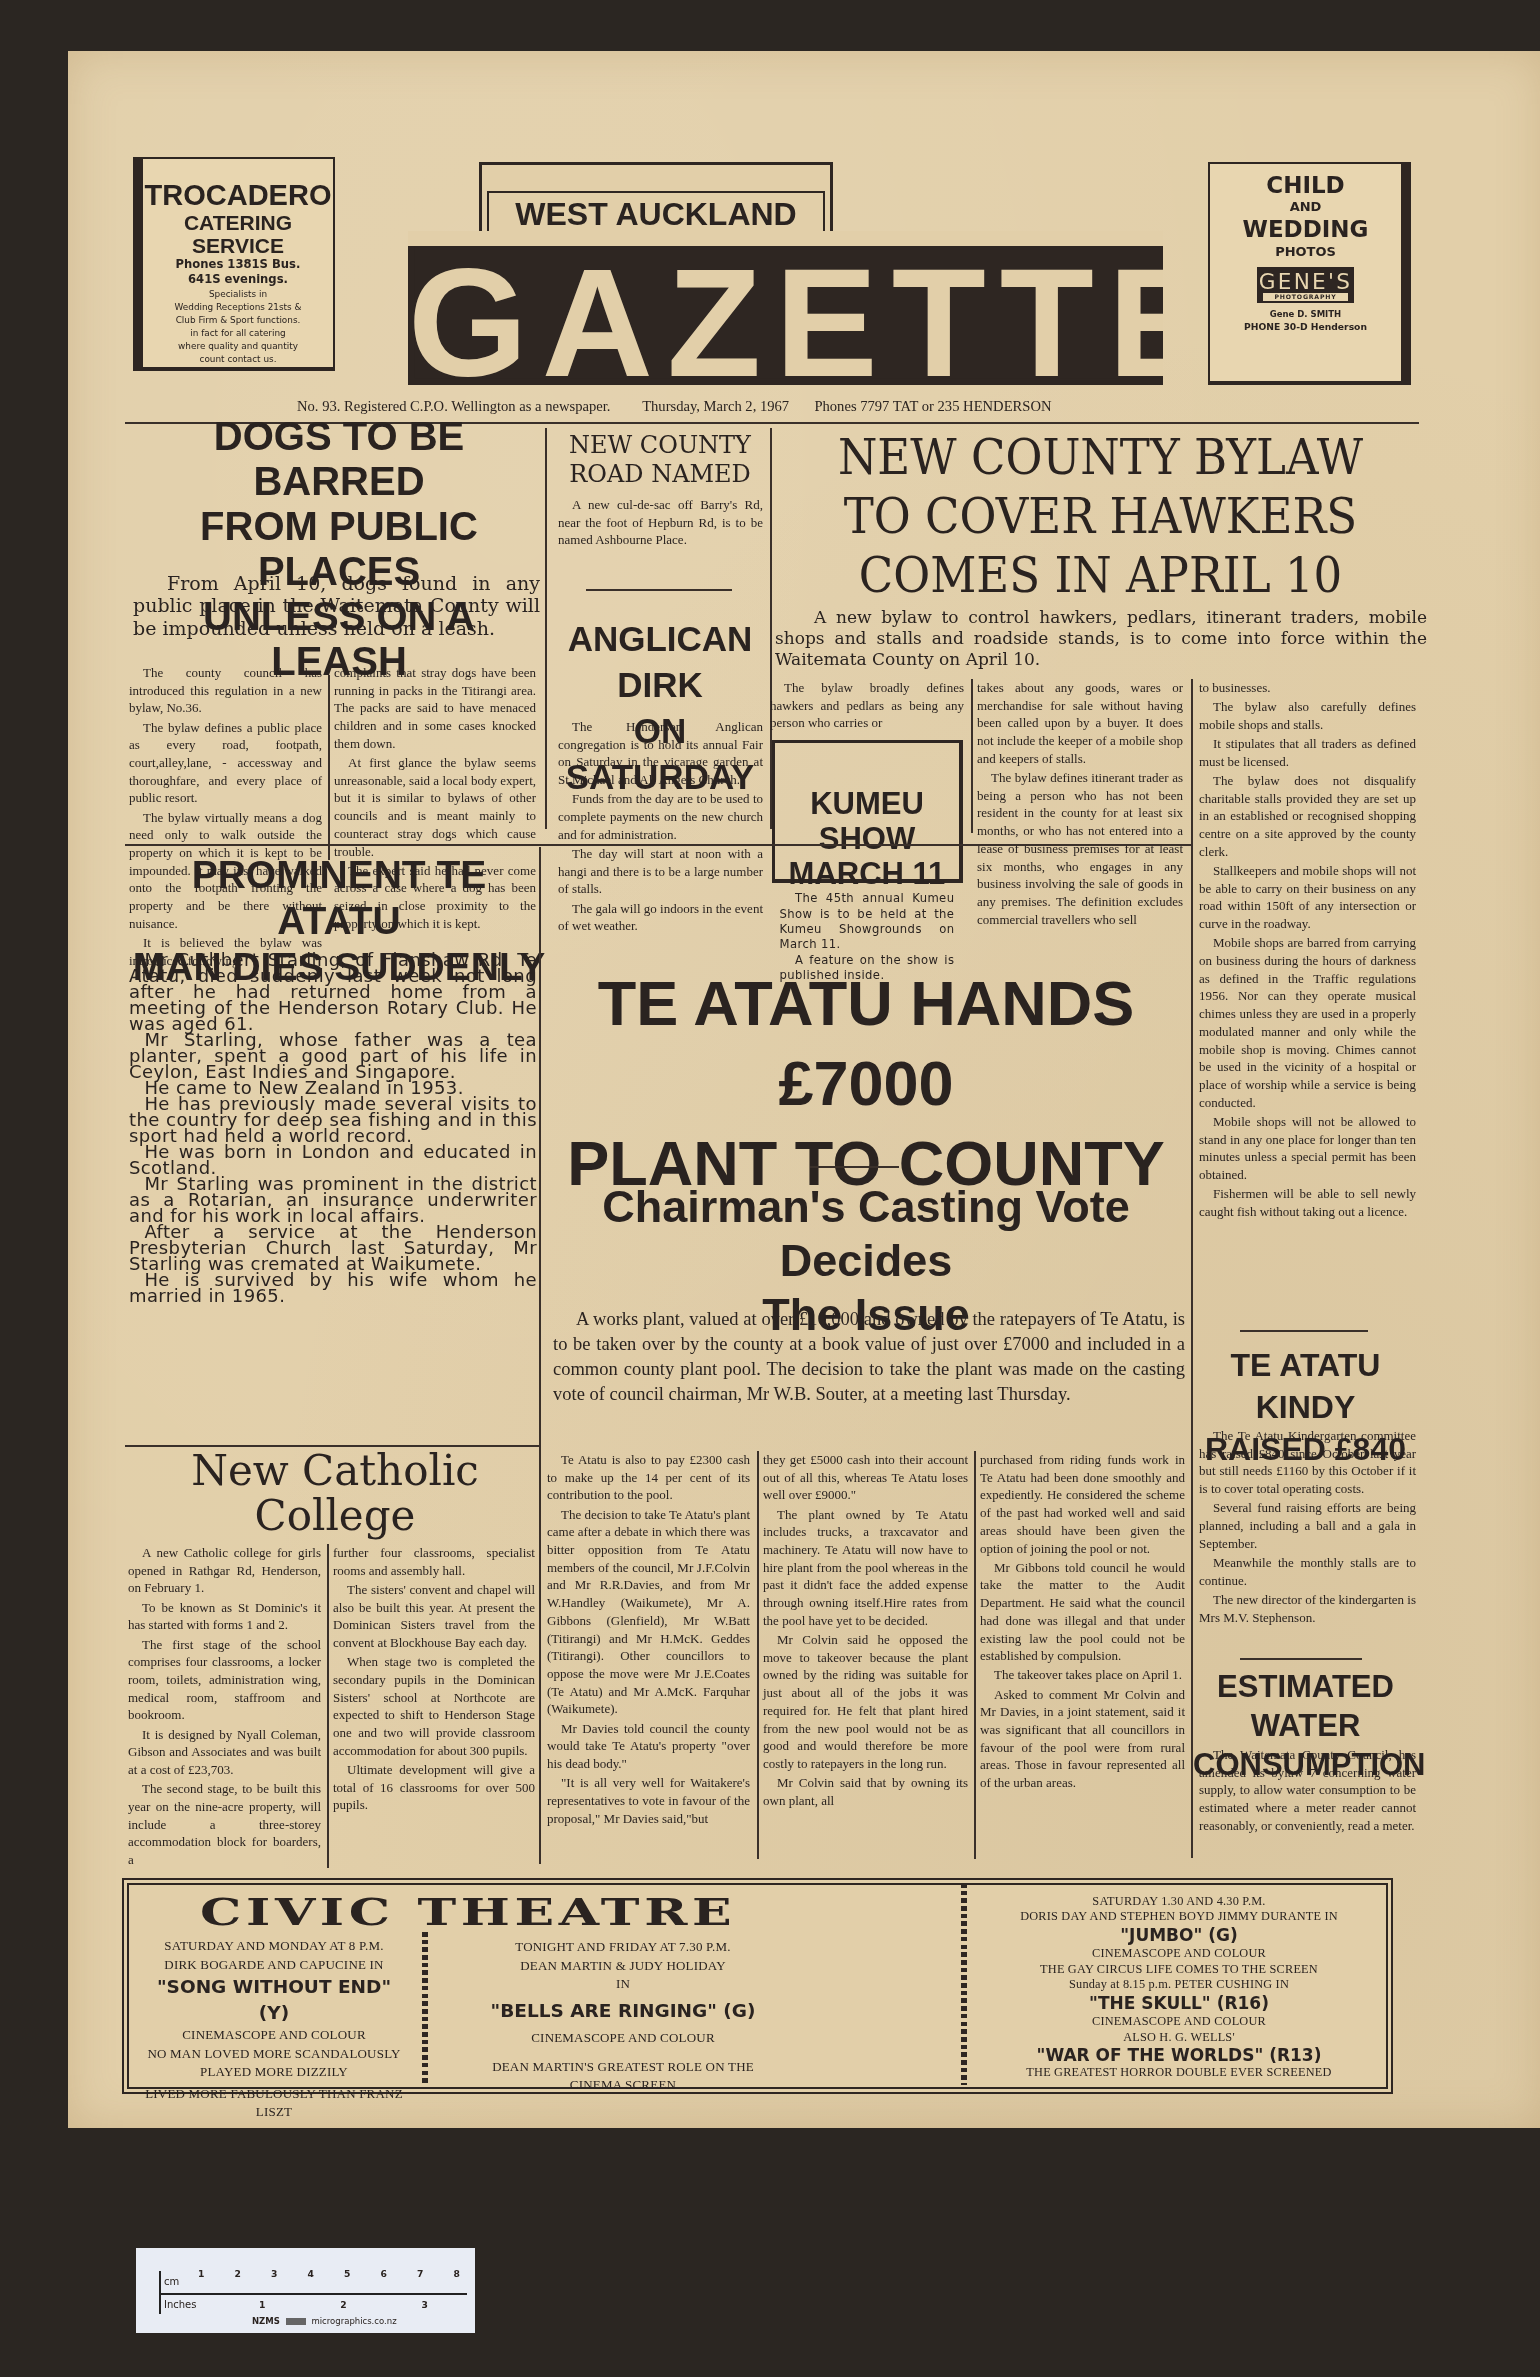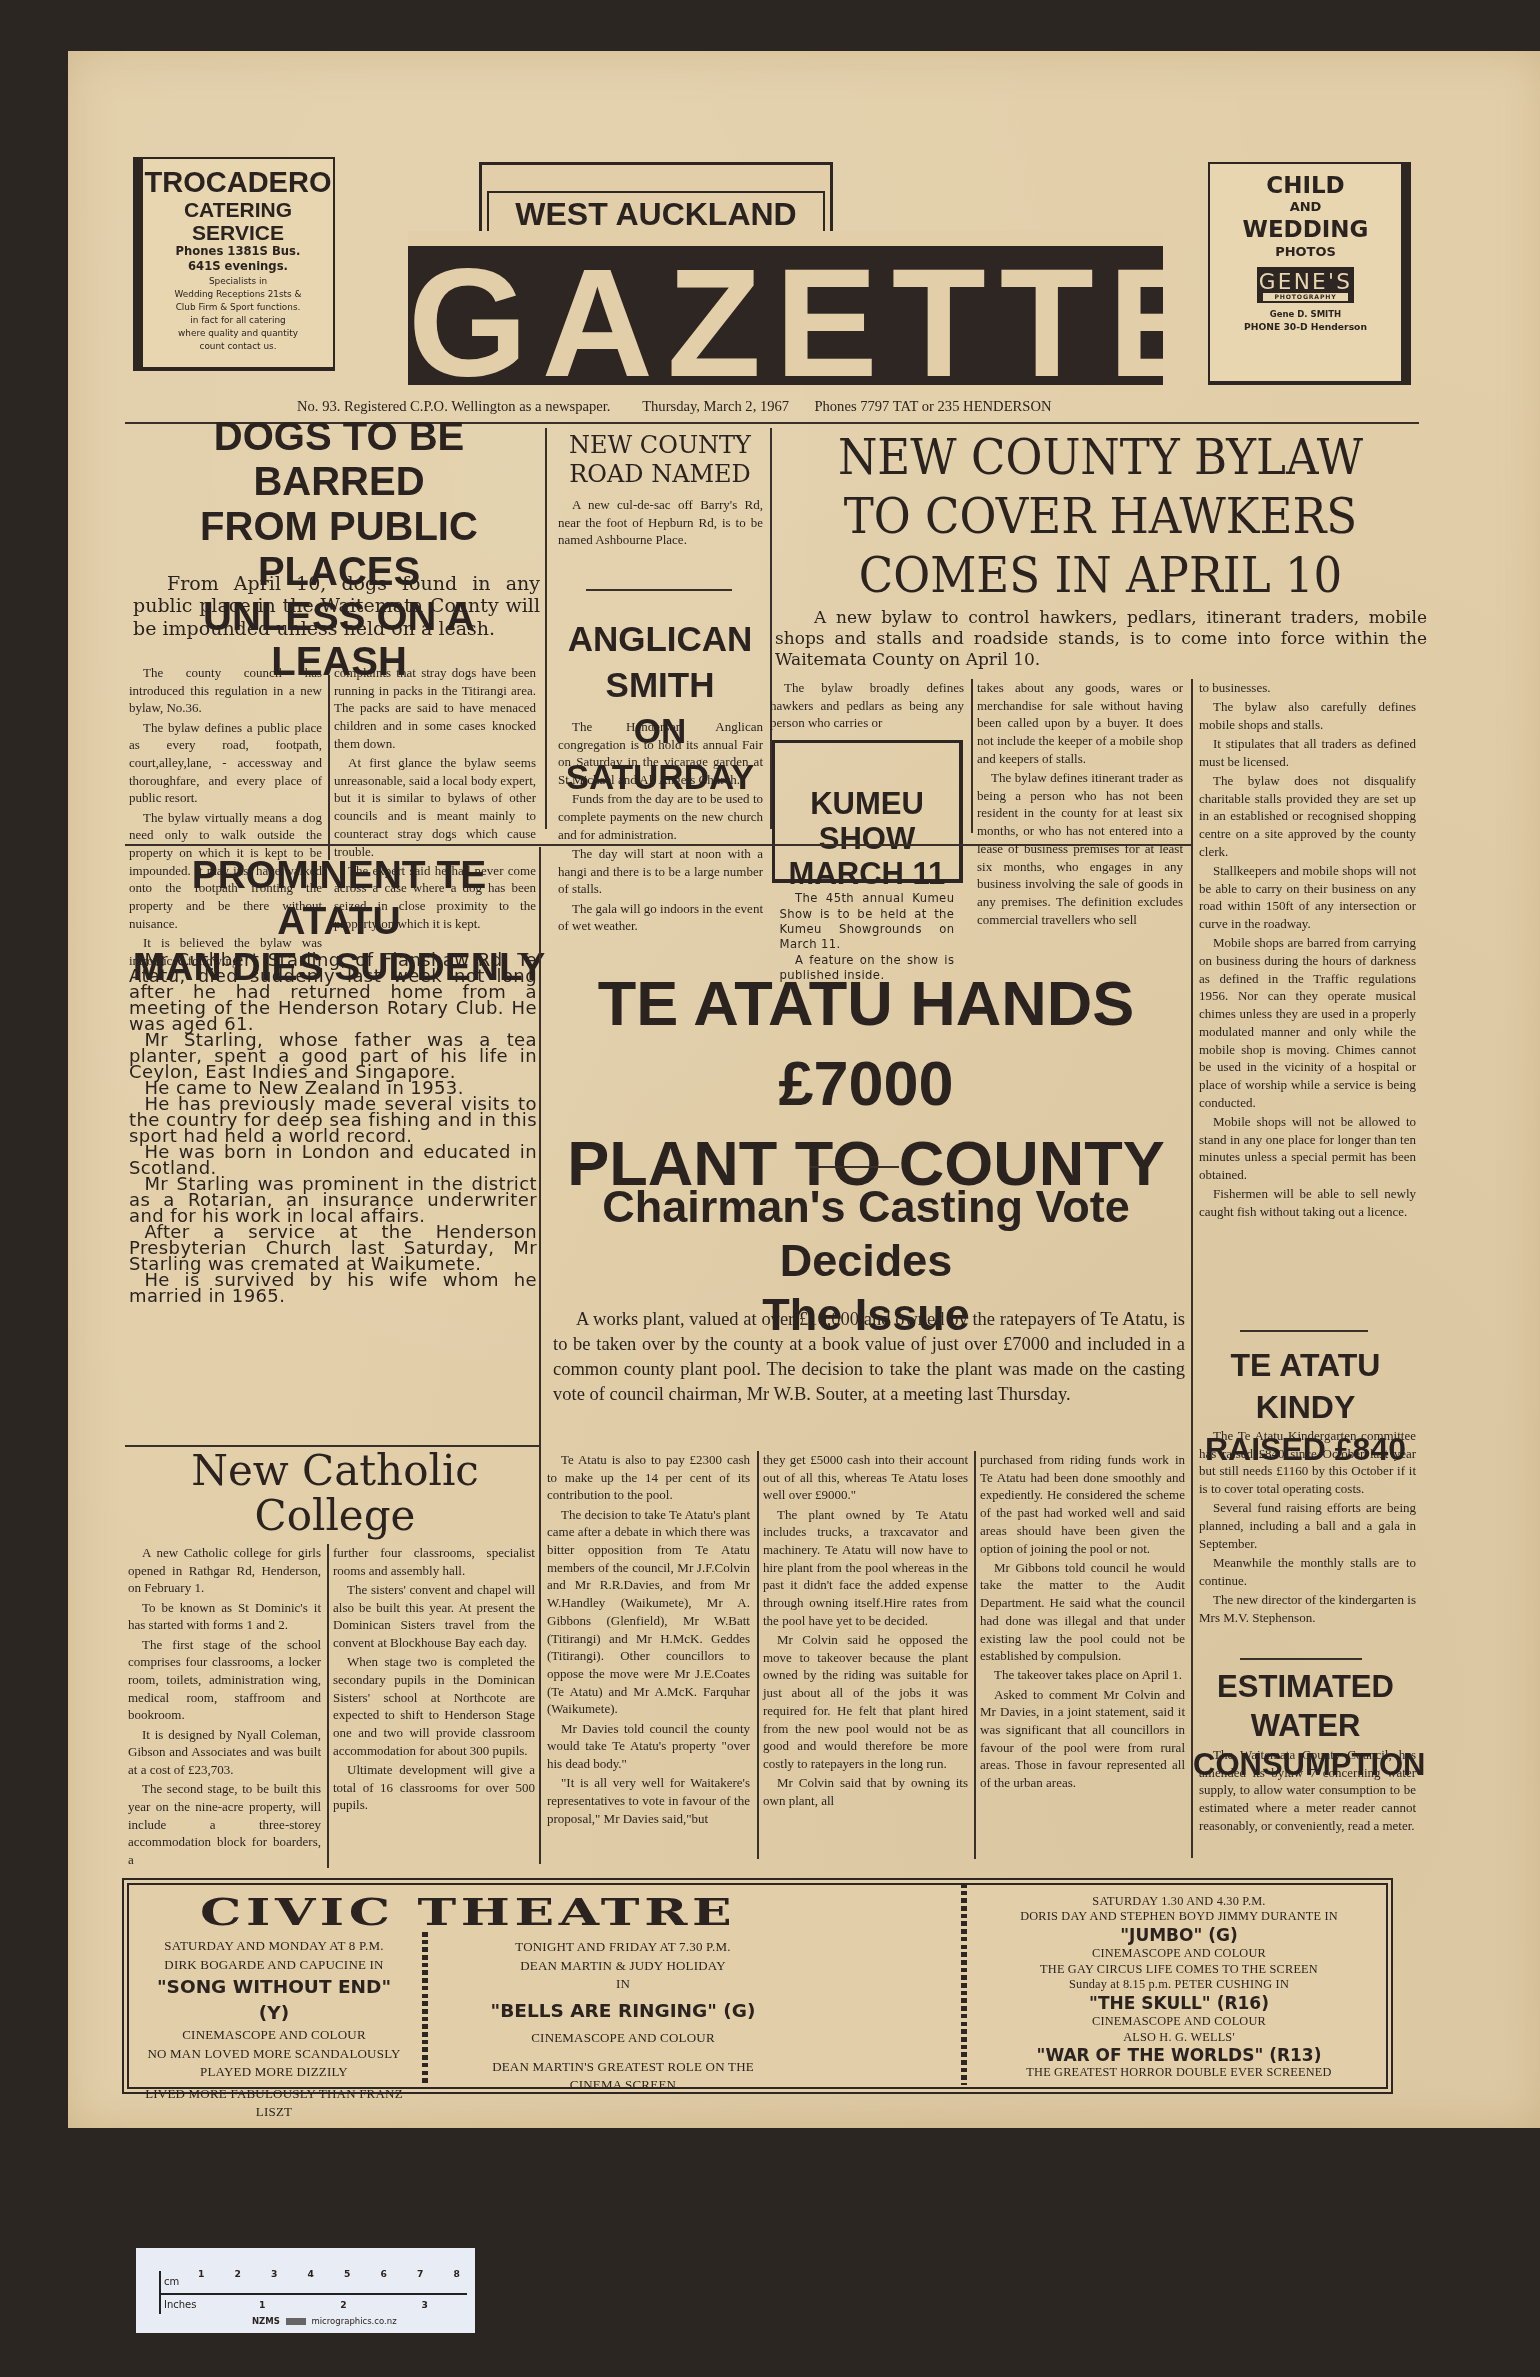--- a/index.html
+++ b/index.html
@@ -40,21 +40,21 @@
   .civic-col .film { font-family: "DejaVu Sans", sans-serif; font-weight: bold; font-size: 18.5px; line-height: 26px; letter-spacing: 0; }
   .wavy-v { position: absolute; width: 6.2px; background: repeating-linear-gradient(#2e2622 0 4.6px, transparent 4.6px 7.7px); }
 
   .ruler { position: absolute; left: 136px; top: 2248px; width: 339px; height: 85px; background: #e8ecf4; }
 </style>
 </head>
 <body>
 
 <div class="paper"></div>
 
-<div class="ad-box shadow-left" style="left:133px; top:157px; width:202px; height:214px; text-align:center; padding-top:8px;">
+<div class="ad-box shadow-left" style="left:133px; top:157px; width:202px; height:214px; text-align:center; padding-top:21px;">
   <div class="cond" style="font-size:29px; line-height:31px; letter-spacing:0;">TROCADERO</div>
   <div class="cond" style="font-size:21px; line-height:23px; letter-spacing:0;">CATERING SERVICE</div>
   <div style="font-family:'DejaVu Sans',sans-serif; font-weight:bold; font-size:11.6px; line-height:15.4px;">Phones 1381S Bus.</div>
   <div style="font-family:'DejaVu Sans',sans-serif; font-weight:bold; font-size:11.6px; line-height:15.4px;">641S evenings.</div>
   <div style="font-family:'DejaVu Sans',sans-serif; font-size:8.9px; line-height:13px;">
     <div>Specialists in</div>
     <div>Wedding Receptions 21sts &amp;</div>
     <div>Club Firm &amp; Sport functions.</div>
     <div>in fact for all catering</div>
     <div>where quality and quantity</div>
@@ -114,21 +114,21 @@
 <div class="abs center" style="left:556px; top:431px; width:208px; font-family:'DejaVu Serif',serif;">
   <div style="font-size:24px; line-height:29px;">NEW COUNTY</div>
   <div style="font-size:24px; line-height:29px;">ROAD NAMED</div>
 </div>
 <div class="abs body-txt" style="left:558px; top:496px; width:205px;">
   <p>A new cul-de-sac off Barry's Rd, near the foot of Hepburn Rd, is to be named Ashbourne Place.</p>
 </div>
 <div class="rule-h" style="left:586px; top:589px; width:146px;"></div>
 
 <div class="abs center" style="left:556px; top:616px; width:208px;">
-  <div class="cond" style="font-size:35px; line-height:46px; letter-spacing:0;">ANGLICAN SMITH</div>
+  <div class="cond" style="font-size:35px; line-height:46px; letter-spacing:0;">ANGLICAN DIRK</div>
   <div class="cond" style="font-size:35px; line-height:46px; letter-spacing:0;">ON SATURDAY</div>
 </div>
 <div class="abs body-txt" style="left:558px; top:718px; width:205px;">
   <p>The Henderson Anglican congregation is to hold its annual Fair on Saturday in the vicarage garden at St Michael and All Angels Church.</p>
   <p>Funds from the day are to be used to complete payments on the new church and for administration.</p>
   <p>The day will start at noon with a hangi and there is to be a large number of stalls.</p>
   <p>The gala will go indoors in the event of wet weather.</p>
 </div>
 <div class="rule-v" style="left:770px; top:428px; height:401px;"></div>
 

